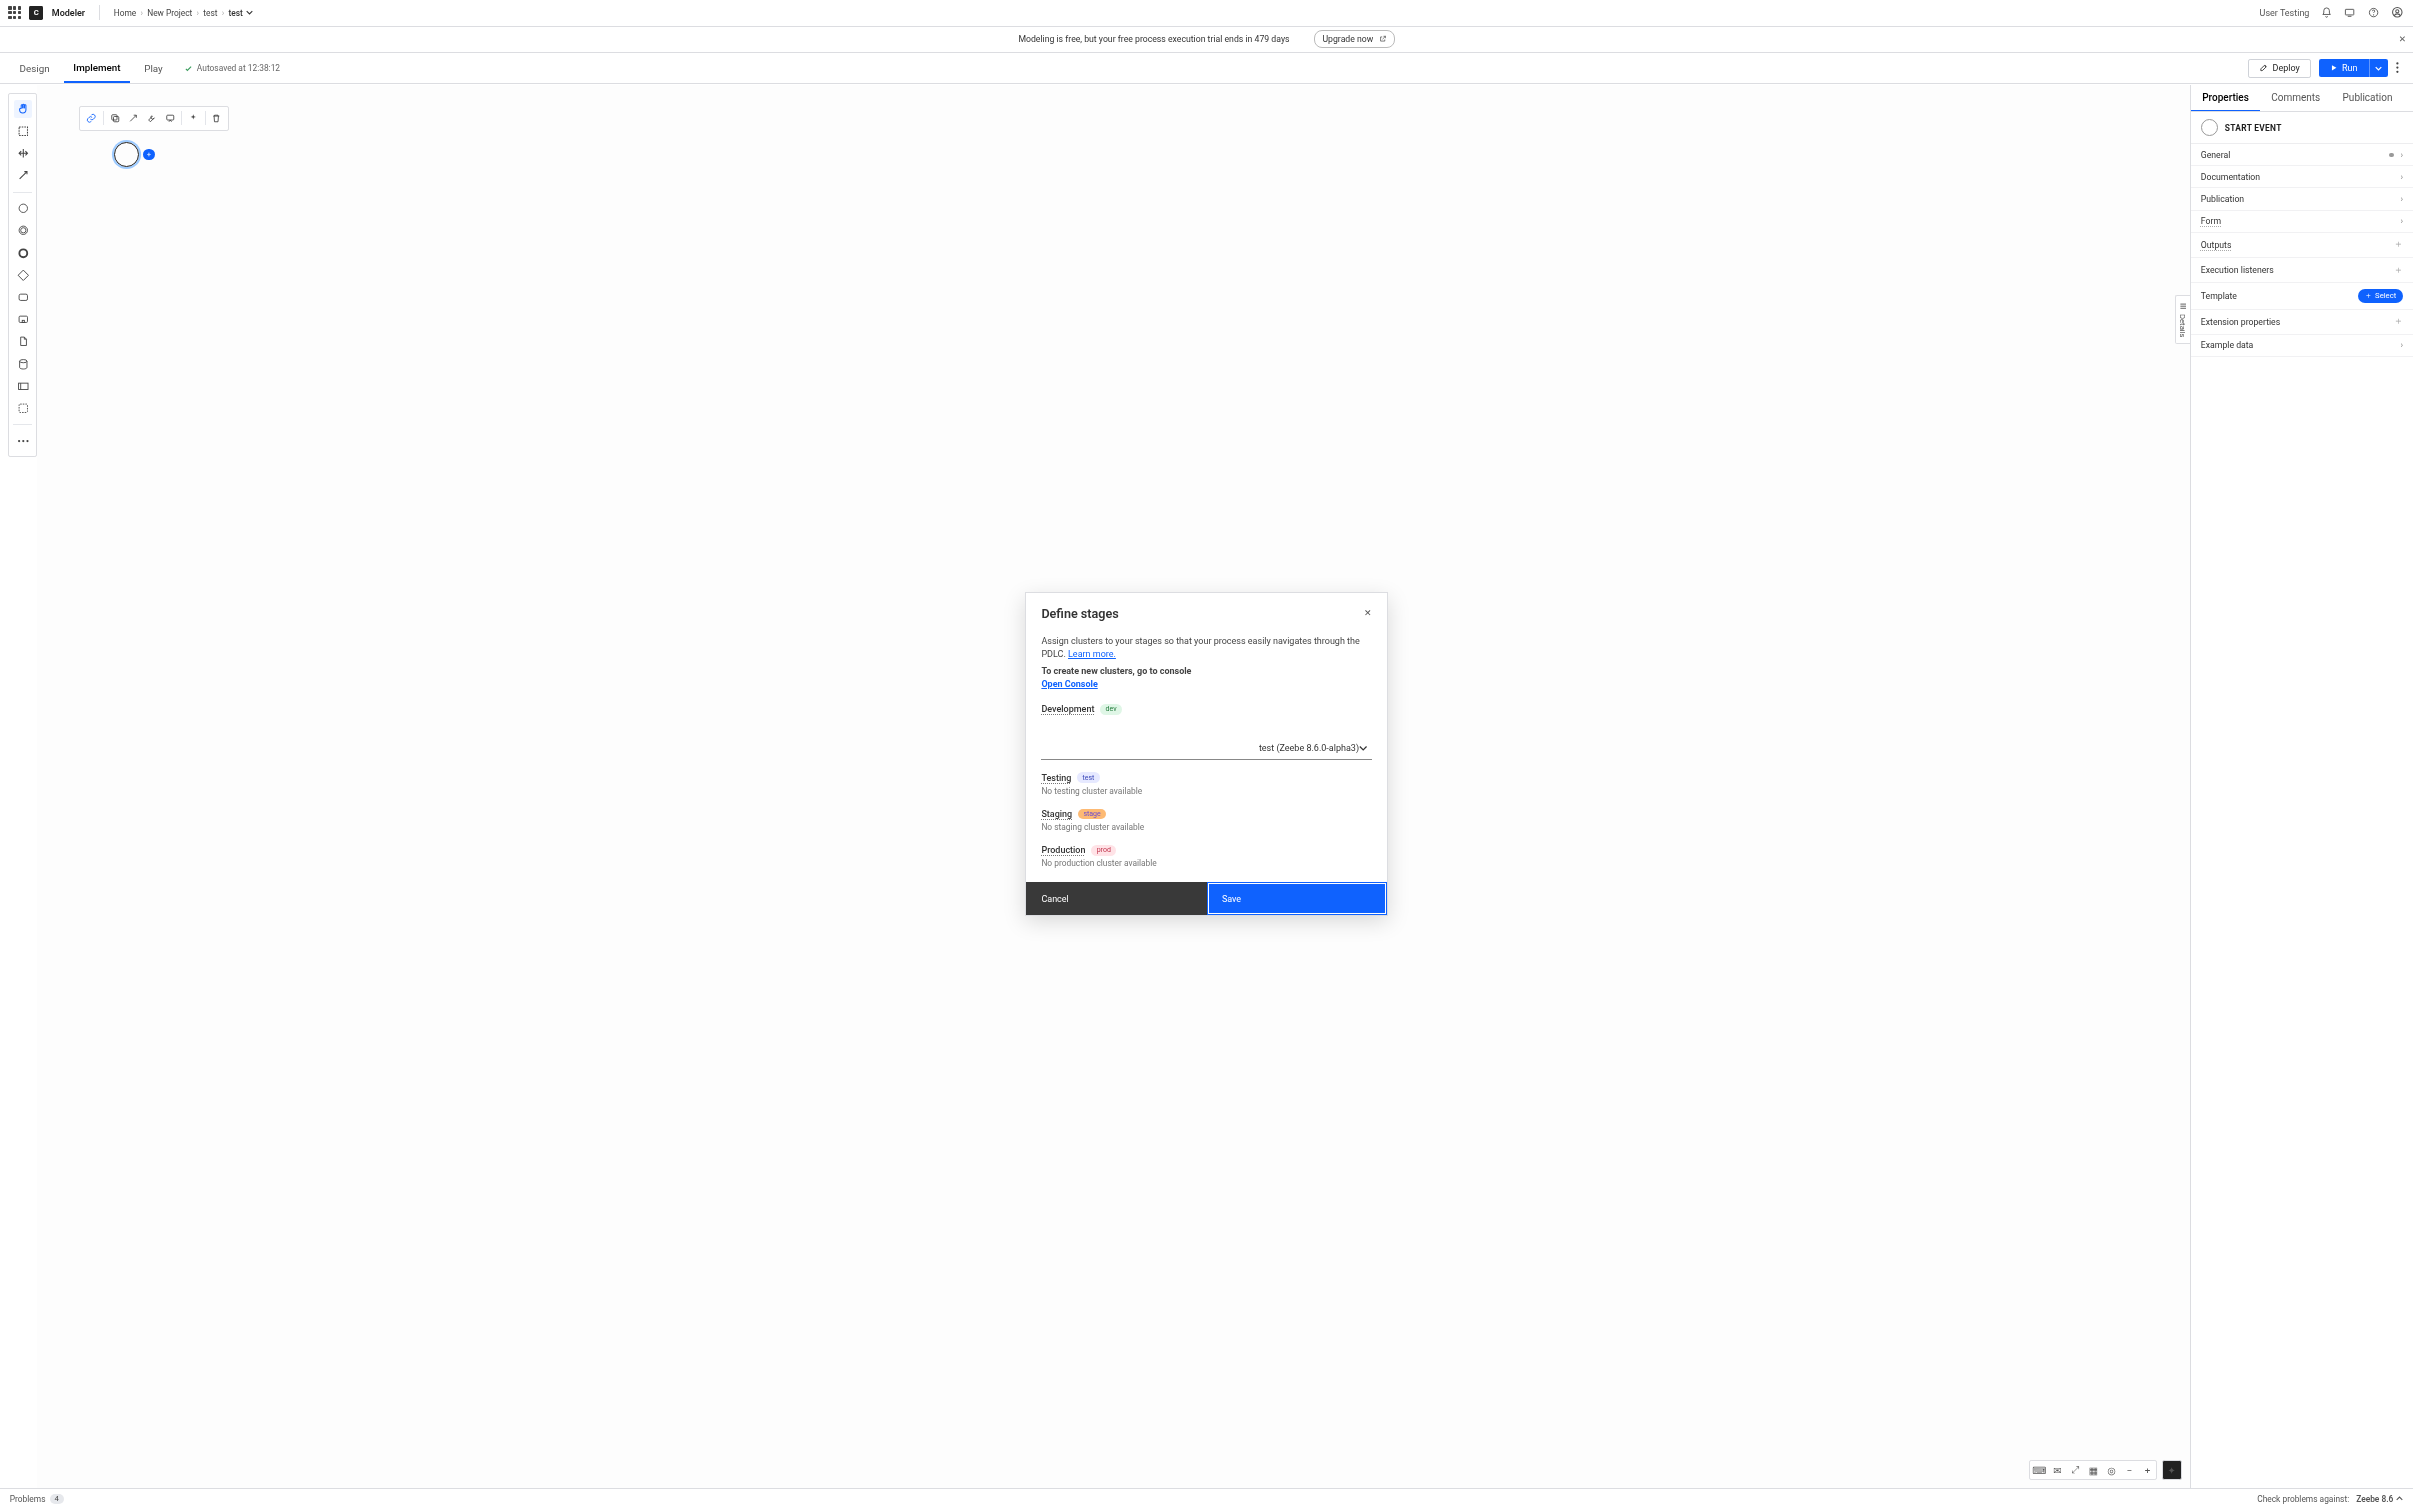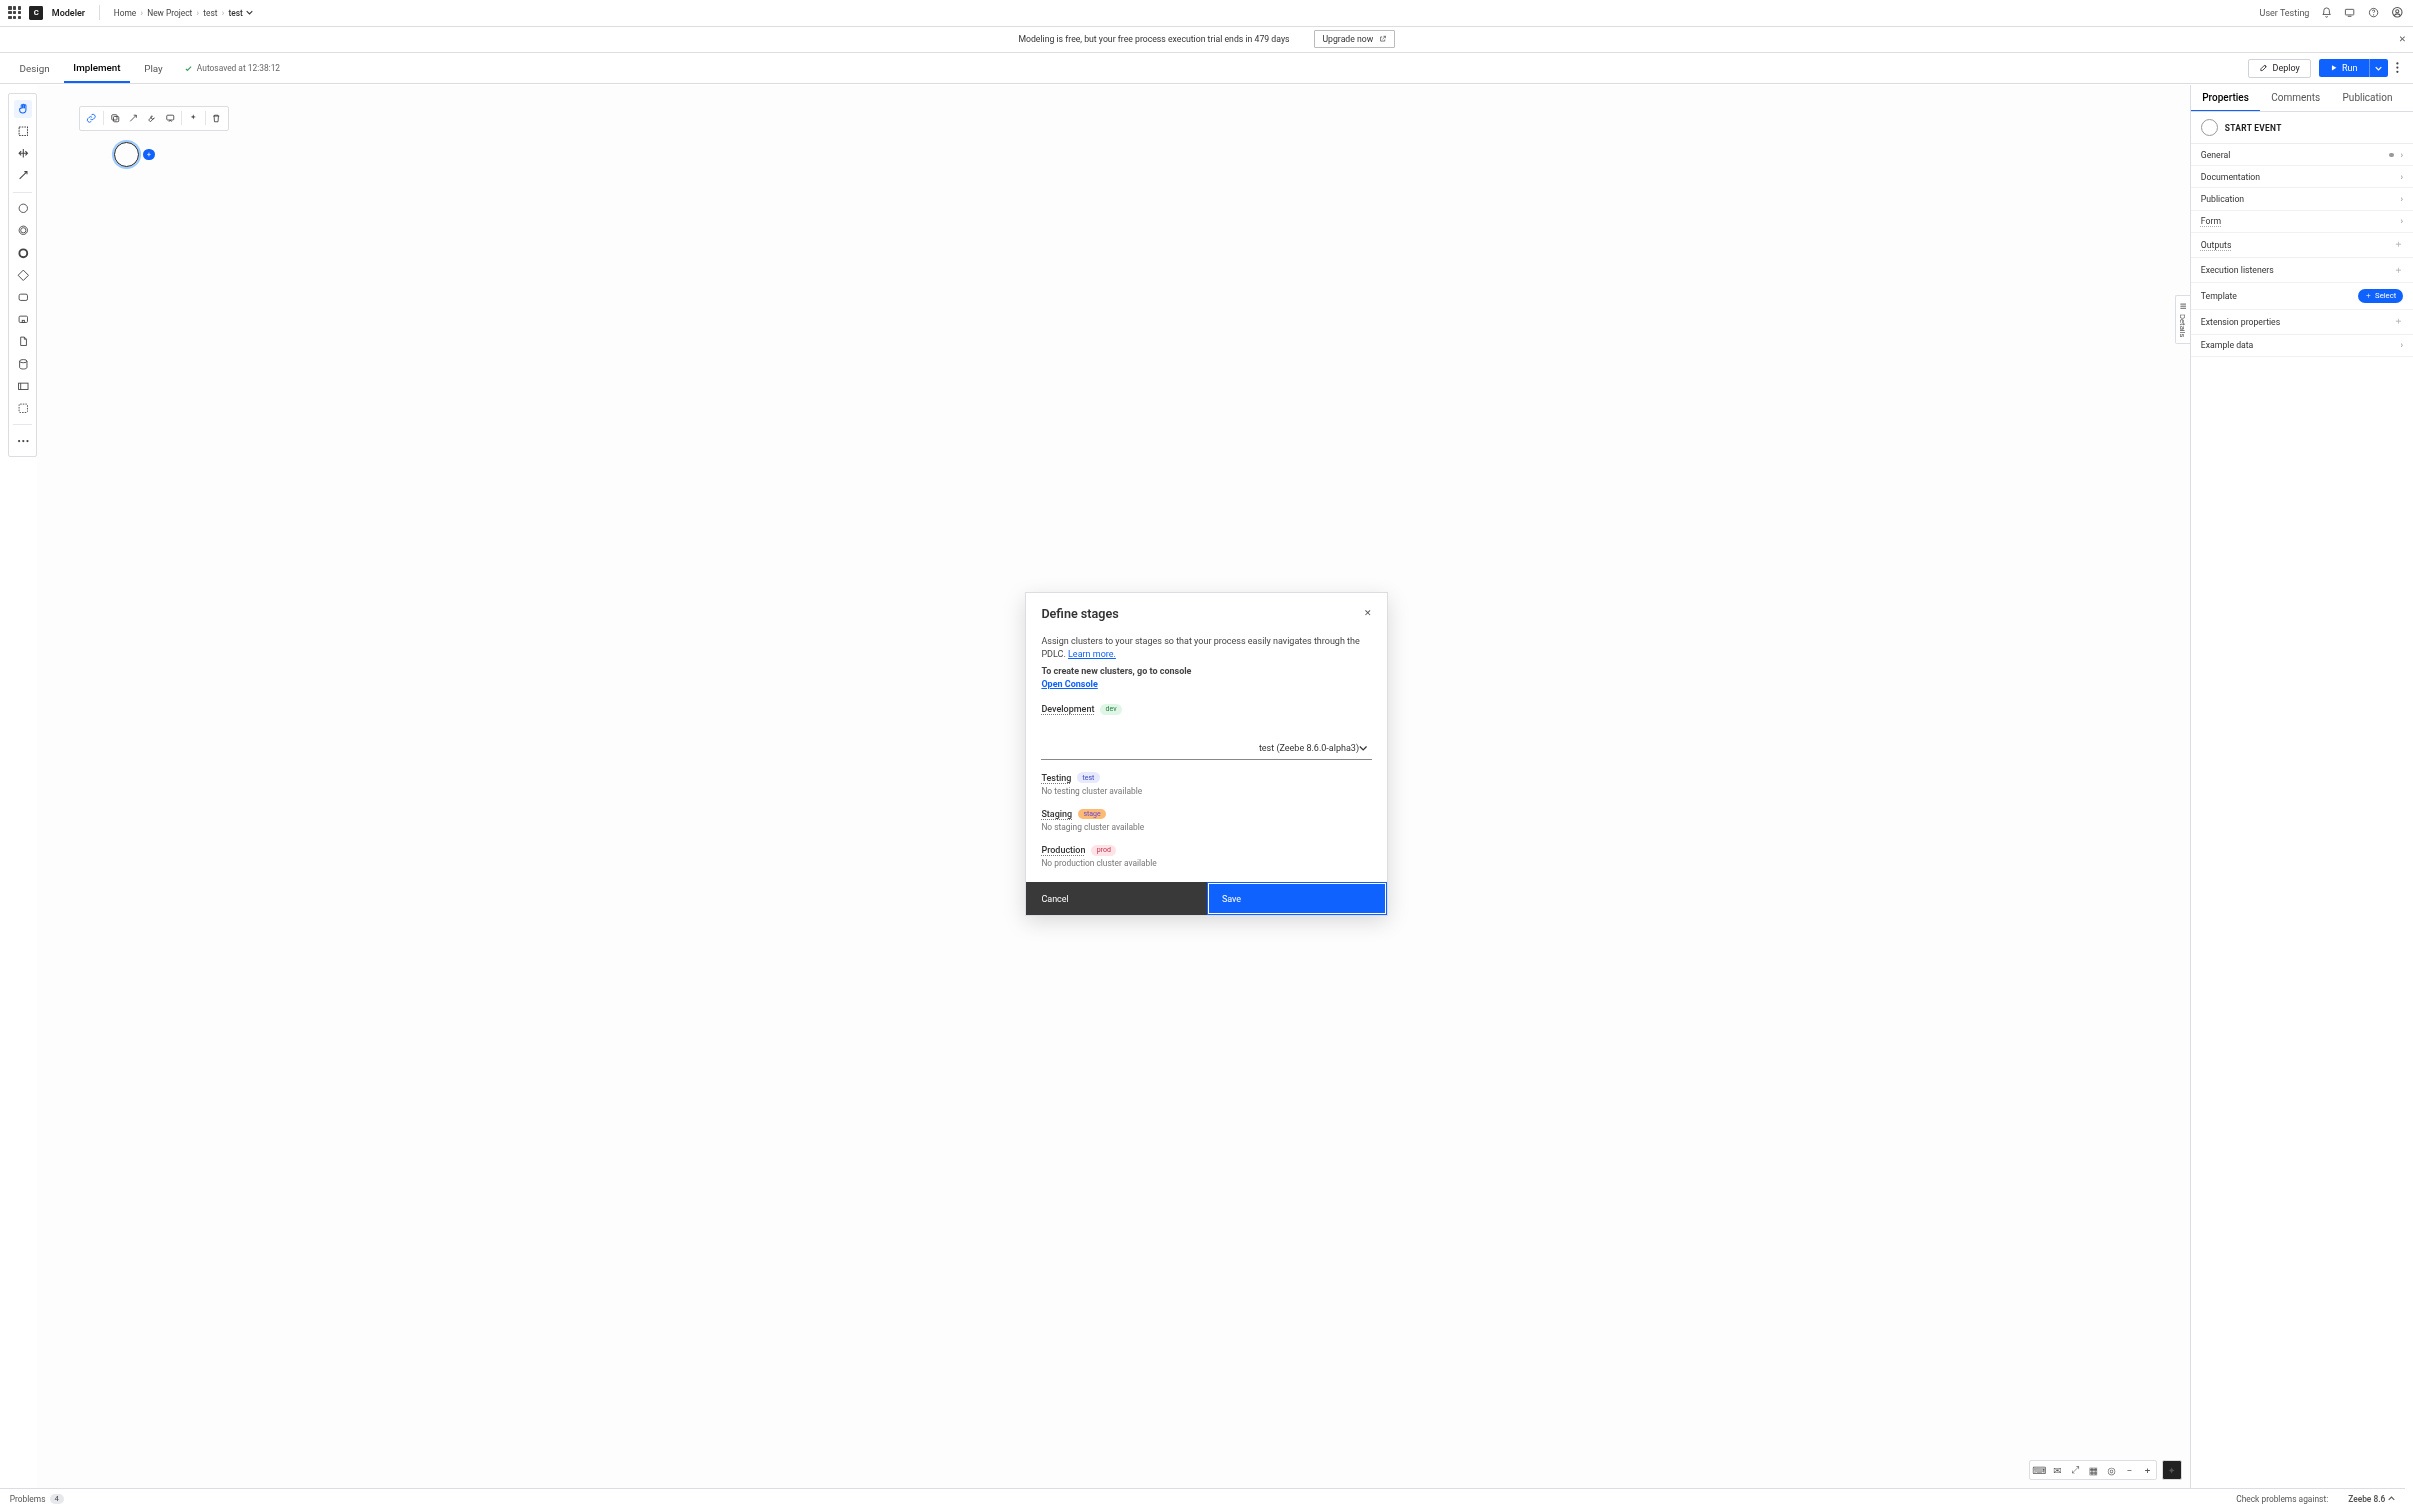--- a/index.html
+++ b/index.html
@@ -17,21 +17,21 @@
   .crumb-sep{color:#aaa;}
   .crumb-last{display:flex;align-items:center;gap:2.8px;font-weight:500;color:#333;}
   .topbar .spacer{flex:1;}
   .top-right{display:flex;align-items:center;gap:9.8px;color:#555;}
   .icon-btn{width:14px;height:14px;display:flex;align-items:center;justify-content:center;cursor:pointer;color:#555;}
   svg{display:block;}
 
   
   .banner{height:26.5px;border-bottom:0.7px solid #dcdde1;display:flex;align-items:center;justify-content:center;position:relative;font-size:8.7px;color:#333;}
   .banner-close{position:absolute;right:7px;top:50%;transform:translateY(-50%);cursor:pointer;color:#666;}
-  .upgrade-btn{border:0.7px solid #bbb;border-radius:1px;padding:2.8px 7px;margin-left:25px;display:flex;align-items:center;gap:5.6px;cursor:pointer;}
+  .upgrade-btn{border:0.7px solid #bbb;border-radius:8px;padding:2.8px 7px;margin-left:25px;display:flex;align-items:center;gap:5.6px;cursor:pointer;}
 
   
   .modebar{height:31px;border-bottom:0.7px solid #dcdde1;display:flex;align-items:center;padding:0 9.8px;gap:4.2px;}
   .mode-tab{padding:0 9.8px;height:100%;display:flex;align-items:center;color:#555;font-size:9.8px;cursor:pointer;}
   .mode-tab.active{color:#000;border-bottom:2.1px solid #0f62fe;font-weight:500;}
   .autosave{display:flex;align-items:center;gap:4.2px;color:#666;font-size:8.4px;margin-left:7px;}
   .modebar .spacer{flex:1;}
   .deploy-btn{background:#fff;border:0.7px solid #cfd2d8;border-radius:2.1px;padding:3.5px 9.8px;display:flex;align-items:center;gap:4.2px;cursor:pointer;font-size:9px;}
   .run-btn{background:#0f62fe;color:#fff;border-radius:2.1px 0 0 2.1px;padding:4.2px 11.2px;display:flex;align-items:center;gap:4.2px;cursor:pointer;font-size:9px;border:none;}
   .run-drop{background:#0f62fe;color:#fff;border-radius:0 2.1px 2.1px 0;padding:4.2px 5.6px;cursor:pointer;border:none;border-left:0.7px solid rgba(255,255,255,0.35);}
@@ -70,21 +70,21 @@
   .rp-hdr{display:flex;align-items:center;gap:7px;padding:7px 9.8px;border-bottom:0.7px solid #ededef;}
   .rp-hdr .circ{width:17px;height:17px;border:1.4px solid #999;border-radius:50%;}
   .rp-row{display:flex;align-items:center;justify-content:space-between;padding:5.6px 9.8px;border-bottom:0.7px solid #f1f1f3;font-size:8.7px;color:#333;cursor:pointer;}
   .rp-row .chev{color:#888;}
   .rp-row .underline{text-decoration:underline dotted #aaa;text-underline-offset:2.1px;}
   .rp-row .dot{width:4.2px;height:4.2px;background:#999;border-radius:50%;}
   .tmpl-badge{background:#0f62fe;color:#fff;border-radius:7px;font-size:7.7px;padding:2.1px 7px;display:flex;align-items:center;gap:2.8px;}
   .plus-icn{color:#aaa;font-size:9.8px;}
 
   
-  .bottombar{position:absolute;bottom:0;left:0;right:8px;height:19.6px;border-top:0.7px solid #dcdde1;display:flex;align-items:center;padding:0 9.8px;gap:20px;font-size:8.4px;color:#555;}
+  .bottombar{position:absolute;bottom:0;left:0;right:0;height:19.6px;border-top:0.7px solid #dcdde1;display:flex;align-items:center;padding:0 9.8px;gap:7px;font-size:8.4px;color:#555;}
   .prob-badge{background:#e6e8ec;border-radius:6.3px;padding:0.7px 4.9px;font-size:7.7px;color:#444;}
   .bottombar .spacer{flex:1;}
 
   
   .backdrop{position:fixed;inset:0;display:flex;align-items:center;justify-content:center;}
   .modal{width:363px;background:#fff;border:0.7px solid #dcdde1;box-shadow:0 5.6px 21px rgba(0,0,0,.15);font-size:9px;color:#333;}
   .modal .mhdr{display:flex;align-items:center;justify-content:space-between;padding:12.6px 15.4px 2.8px;}
   .modal .mhdr h2{margin:0;font-size:12.6px;font-weight:600;}
   .modal .mbody{padding:7px 15.4px 14px;}
   .modal .mbody p{margin:4.2px 0;line-height:1.45;color:#444;}

